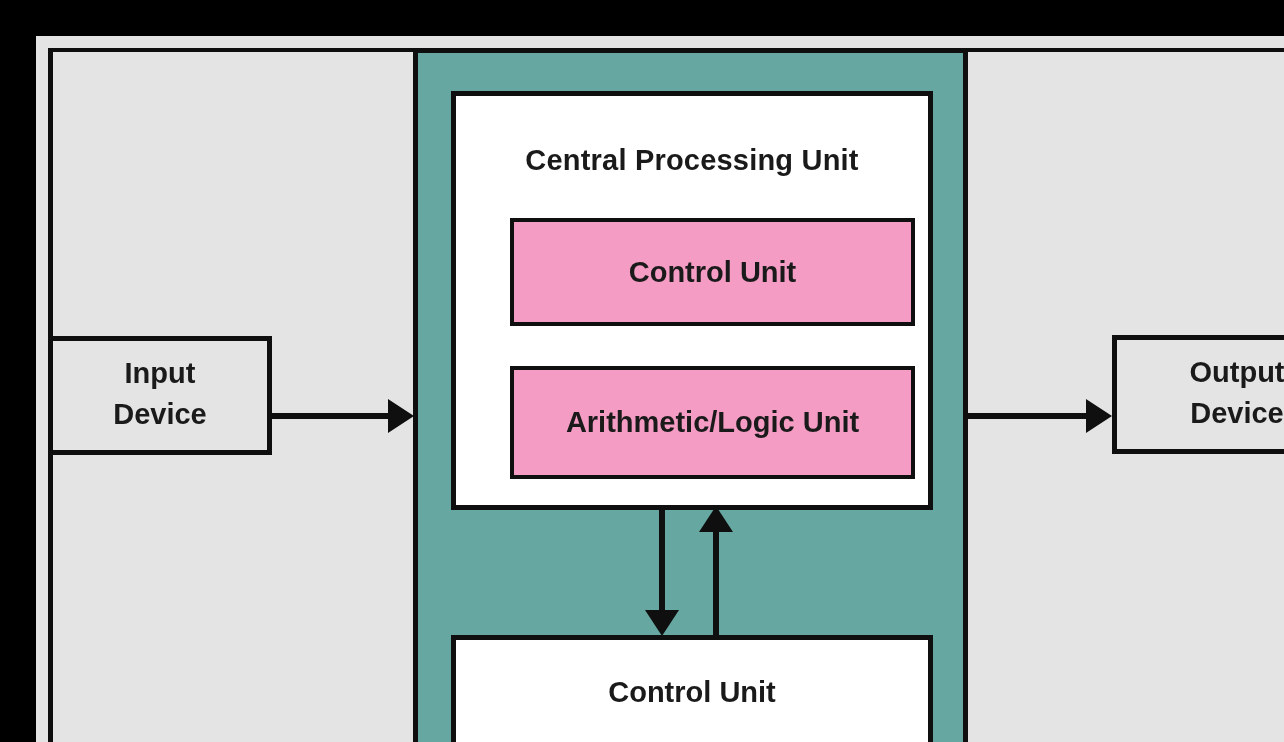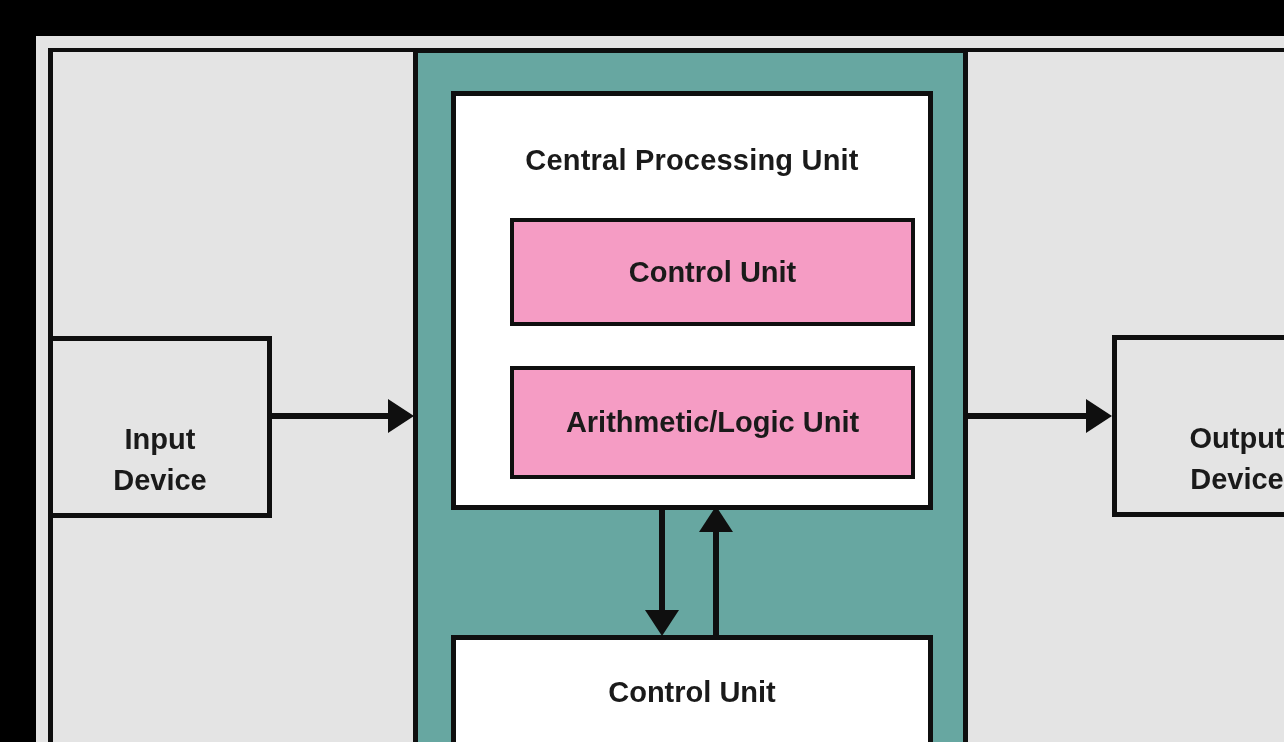--- a/index.html
+++ b/index.html
@@ -84,25 +84,25 @@
     display:flex;
     align-items:center;
     justify-content:center;
     font-size:29px;
     z-index:2;
   }
   
   .device-box{
     position:absolute;
     top:288px;
-    height:182px;
+    height:119px;
     background:var(--background);
     border:5px solid var(--line);
     display:flex;
-    align-items:flex-end;
+    align-items:flex-start;
     justify-content:center;
     text-align:center;
     font-size:29px;
     line-height:1.42;
     z-index:2;
   }
   .input-box{ left:0; width:224px; }
   .output-box{ left:1064px; top:287px; width:220px;padding-left:30px; }
   
   .arrow-part{ position:absolute; z-index:3; }

